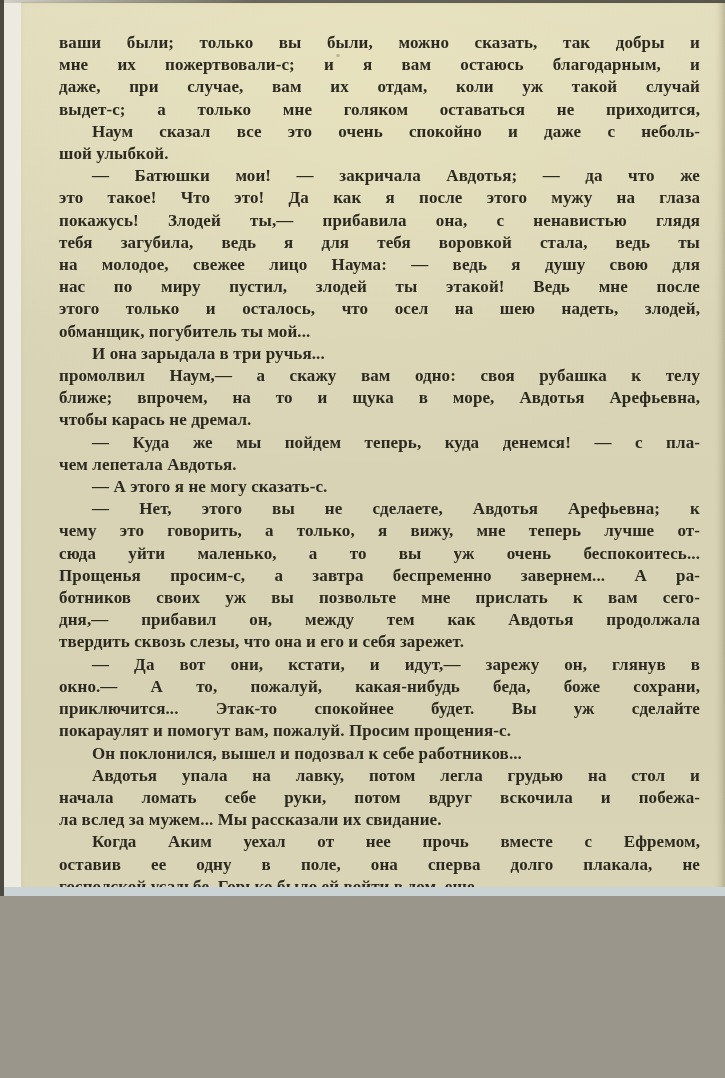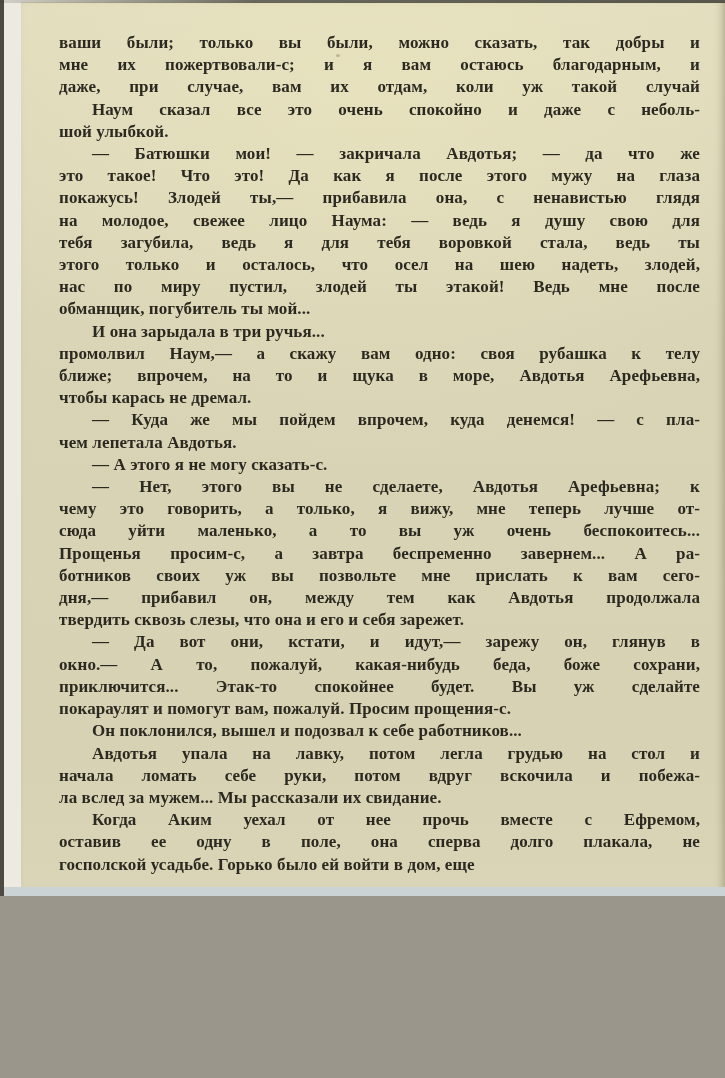--- a/index.html
+++ b/index.html
@@ -101,35 +101,36 @@
   <div class="paper">
     <div class="speck" style="left:315px; top:52px; width:4px; height:3px;"></div>
     <div class="speck" style="left:540px; top:60px; width:3px; height:3px;"></div>
     <div class="speck" style="left:630px; top:85px; width:3px; height:2px;"></div>
     <div class="speck" style="left:250px; top:1033px; width:2px; height:5px;"></div>
 
     <div class="page-text">
         <div class="line">ваши были; только вы были, можно сказать, так добры и</div>
         <div class="line">мне их пожертвовали-с; и я вам остаюсь благодарным, и</div>
         <div class="line">даже, при случае, вам их отдам, коли уж такой случай</div>
+        <div class="line">выдет-с; а только мне голяком оставаться не приходится,</div>
         <div class="line indent">Наум сказал все это очень спокойно и даже с неболь-</div>
         <div class="line last">шой улыбкой.</div>
         <div class="line indent">— Батюшки мои! — закричала Авдотья; — да что же</div>
         <div class="line">это такое! Что это! Да как я после этого мужу на глаза</div>
         <div class="line">покажусь! Злодей ты,— прибавила она, с ненавистью глядя</div>
+        <div class="line">тебя загубила, ведь я для тебя воровкой стала, ведь ты</div>
         <div class="line">на молодое, свежее лицо Наума: — ведь я душу свою для</div>
-        <div class="line">тебя загубила, ведь я для тебя воровкой стала, ведь ты</div>
+        <div class="line">нас по миру пустил, злодей ты этакой! Ведь мне после</div>
         <div class="line">этого только и осталось, что осел на шею надеть, злодей,</div>
-        <div class="line">нас по миру пустил, злодей ты этакой! Ведь мне после</div>
         <div class="line last">обманщик, погубитель ты мой...</div>
         <div class="line indent last">И она зарыдала в три ручья...</div>
         <div class="line">промолвил Наум,— а скажу вам одно: своя рубашка к телу</div>
         <div class="line">ближе; впрочем, на то и щука в море, Авдотья Арефьевна,</div>
         <div class="line last">чтобы карась не дремал.</div>
-        <div class="line indent">— Куда же мы пойдем впрочем, куда денемся! — с пла-</div>
+        <div class="line indent">— Куда же мы пойдем теперь, куда денемся! — с пла-</div>
         <div class="line last">чем лепетала Авдотья.</div>
         <div class="line indent last">— А этого я не могу сказать-с.</div>
         <div class="line indent">— Нет, этого вы не сделаете, Авдотья Арефьевна; к</div>
         <div class="line">чему это говорить, а только, я вижу, мне теперь лучше от-</div>
         <div class="line">сюда уйти маленько, а то вы уж очень беспокоитесь...</div>
         <div class="line">Прощенья просим-с, а завтра беспременно завернем... А ра-</div>
         <div class="line">ботников своих уж вы позвольте мне прислать к вам сего-</div>
         <div class="line">дня,— прибавил он, между тем как Авдотья продолжала</div>
         <div class="line last">твердить сквозь слезы, что она и его и себя зарежет.</div>
         <div class="line indent">— Да вот они, кстати, и идут,— зарежу он, глянув в</div>

